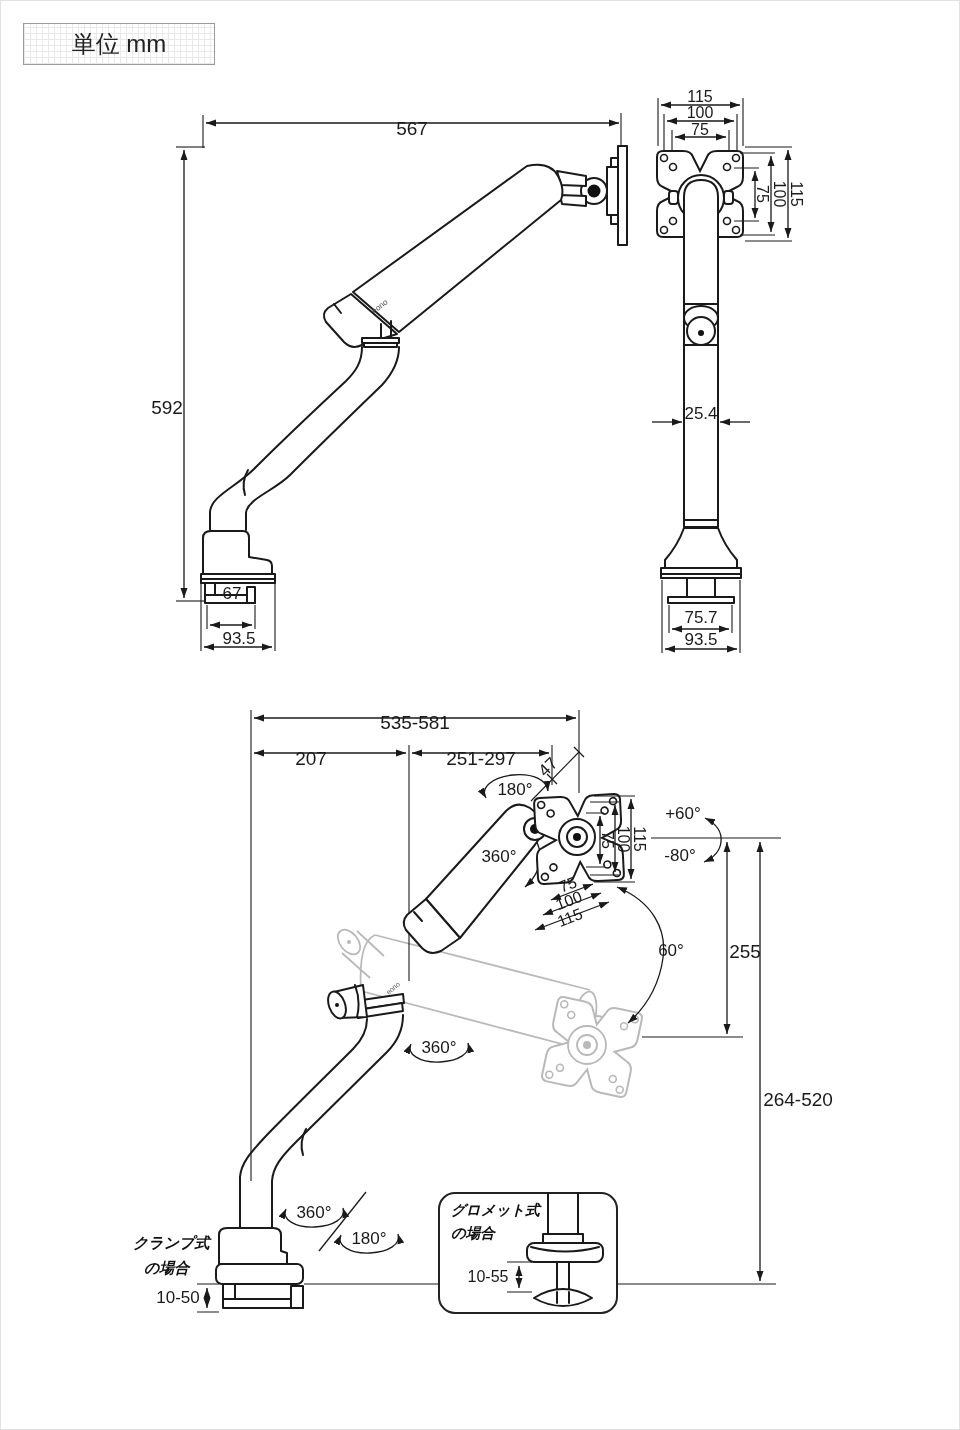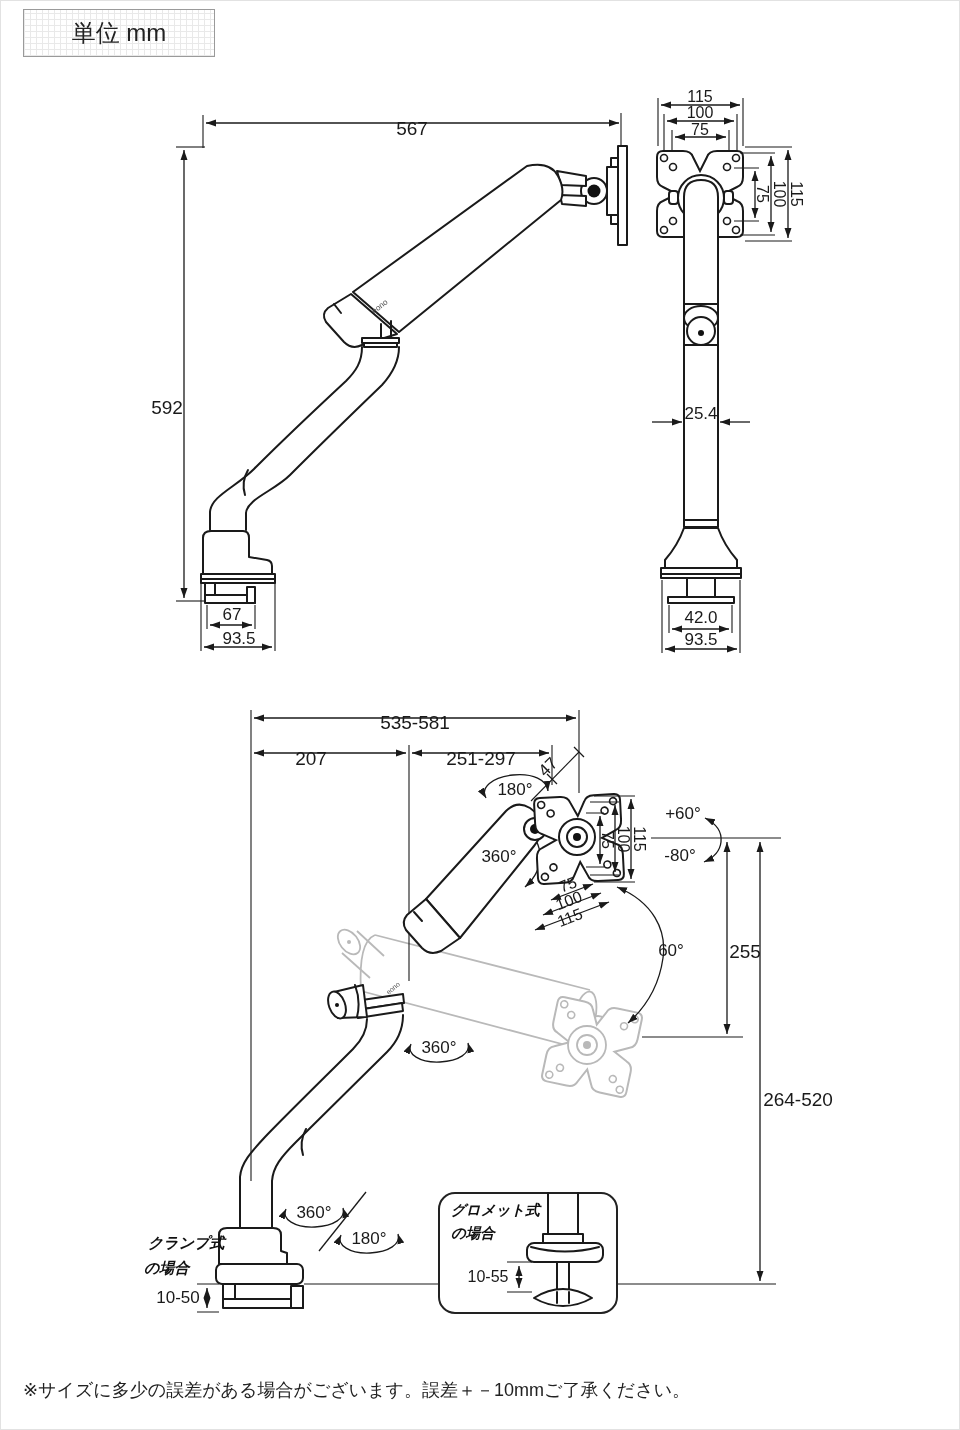--- a/index.html
+++ b/index.html
@@ -13,21 +13,21 @@
     position:absolute;transform:translate(-50%,-50%);
     font-size:17px;line-height:1;white-space:nowrap;color:#1a1a1a;
     letter-spacing:0;
   }
   .lbl-left{position:absolute;transform:translate(0,-50%);font-size:17px;line-height:1;white-space:nowrap;color:#1a1a1a;font-style:italic;}
   .big{font-size:19px;margin-top:16px;}
   .sm{font-size:16px;}
   .tiny{font-size:8px;color:#555;}
   .jp{font-weight:bold;font-size:15px;color:#111;}
   .unit-box{
-    position:absolute;left:22px;top:8px;width:192px;height:48px;
+    position:absolute;left:22px;top:22px;width:192px;height:42px;
     border:1px solid #9a9a9a;box-sizing:border-box;
     background-image:
       repeating-linear-gradient(0deg,#e9e9e9 0,#e9e9e9 1px,transparent 1px,transparent 6px),
       repeating-linear-gradient(90deg,#e9e9e9 0,#e9e9e9 1px,transparent 1px,transparent 6px);
     background-color:#fff;
     display:flex;align-items:center;justify-content:center;
   }
   .unit-box span{font-size:24px;color:#222;}
   .foot{position:absolute;left:22px;top:1377px;font-size:18px;color:#222;}
   svg .ln{stroke:#1a1a1a;stroke-width:2;fill:none;stroke-linecap:round;stroke-linejoin:round;}
@@ -244,32 +244,32 @@
       <line class="dim" x1="518" y1="1265" x2="518" y2="1287" marker-start="url(#ar)" marker-end="url(#ar)"></line>
     </g>
   </svg>
 
   <div class="unit-box">
     <span>単位 mm</span>
   </div>
 
   <span class="lbl big" style="left:411px;top:111px">567</span>
   <span class="lbl big" style="left:166px;top:390px">592</span>
-  <span class="lbl" style="left:231px;top:613px">67</span>
+  <span class="lbl" style="left:231px;top:592px">67</span>
   <span class="lbl" style="left:238px;top:637px">93.5</span>
   <span class="lbl tiny" style="left:379px;top:306px;transform:translate(-50%,-50%) rotate(-38deg)">eono</span>
 
   <span class="lbl sm" style="left:699px;top:96px">115</span>
   <span class="lbl sm" style="left:699px;top:112px">100</span>
   <span class="lbl sm" style="left:699px;top:129px">75</span>
   <span class="lbl sm" style="left:761px;top:193px;transform:translate(-50%,-50%) rotate(90deg)">75</span>
   <span class="lbl sm" style="left:778px;top:193px;transform:translate(-50%,-50%) rotate(90deg)">100</span>
   <span class="lbl sm" style="left:795px;top:193px;transform:translate(-50%,-50%) rotate(90deg)">115</span>
   <span class="lbl" style="left:700px;top:412px">25.4</span>
-  <span class="lbl" style="left:700px;top:616px">42.0</span>
+  <span class="lbl" style="left:700px;top:616px">75.7</span>
   <span class="lbl" style="left:700px;top:638px">93.5</span>
 
   <span class="lbl big" style="left:414px;top:705px">535-581</span>
   <span class="lbl big" style="left:310px;top:741px">207</span>
   <span class="lbl big" style="left:480px;top:741px">251-297</span>
   <span class="lbl" style="left:547px;top:766px;transform:translate(-50%,-50%) rotate(-45deg)">47</span>
   <span class="lbl" style="left:514px;top:788px">180°</span>
   <span class="lbl" style="left:498px;top:855px">360°</span>
   <span class="lbl sm" style="left:606px;top:839px;transform:translate(-50%,-50%) rotate(90deg)">75</span>
   <span class="lbl sm" style="left:622px;top:838px;transform:translate(-50%,-50%) rotate(90deg)">100</span>
@@ -279,21 +279,20 @@
   <span class="lbl sm" style="left:569px;top:917px;transform:translate(-50%,-50%) rotate(-21deg)">115</span>
   <span class="lbl" style="left:682px;top:812px">+60°</span>
   <span class="lbl" style="left:679px;top:854px">-80°</span>
   <span class="lbl" style="left:670px;top:949px">60°</span>
   <span class="lbl big" style="left:744px;top:934px">255</span>
   <span class="lbl big" style="left:797px;top:1082px">264-520</span>
   <span class="lbl" style="left:438px;top:1046px">360°</span>
   <span class="lbl" style="left:313px;top:1211px">360°</span>
   <span class="lbl" style="left:368px;top:1237px">180°</span>
   <span class="lbl tiny" style="left:392px;top:987px;transform:translate(-50%,-50%) rotate(-40deg);font-size:7px">eono</span>
-  <span class="lbl-left jp" style="left:147px;top:1241px">クランプ式</span>
+  <span class="lbl-left jp" style="left:132px;top:1241px">クランプ式</span>
   <span class="lbl-left jp" style="left:143px;top:1266px">の場合</span>
   <span class="lbl" style="left:177px;top:1296px">10-50</span>
   <span class="lbl-left jp" style="left:450px;top:1209px;font-size:14.5px">グロメット式</span>
   <span class="lbl-left jp" style="left:450px;top:1232px;font-size:14.5px">の場合</span>
   <span class="lbl sm" style="left:487px;top:1276px">10-55</span>
 
-  <div class="foot">※サイズに多少の誤差がある場合がございます。誤差＋－10mmご了承ください。</div>
 </div>
 
 </body></html>

